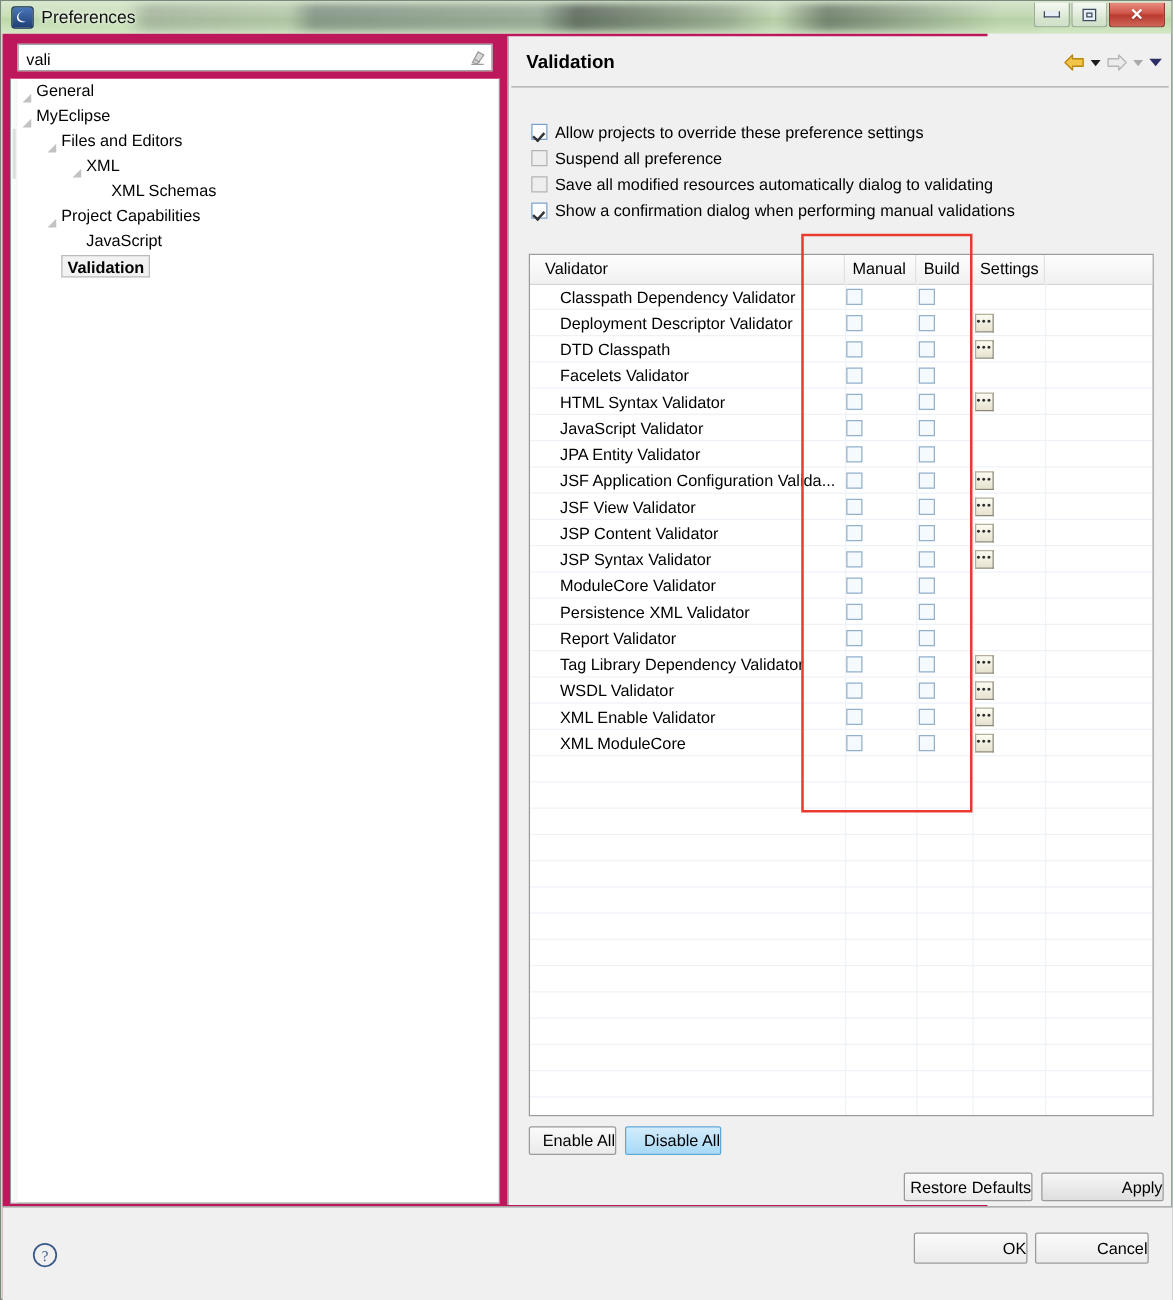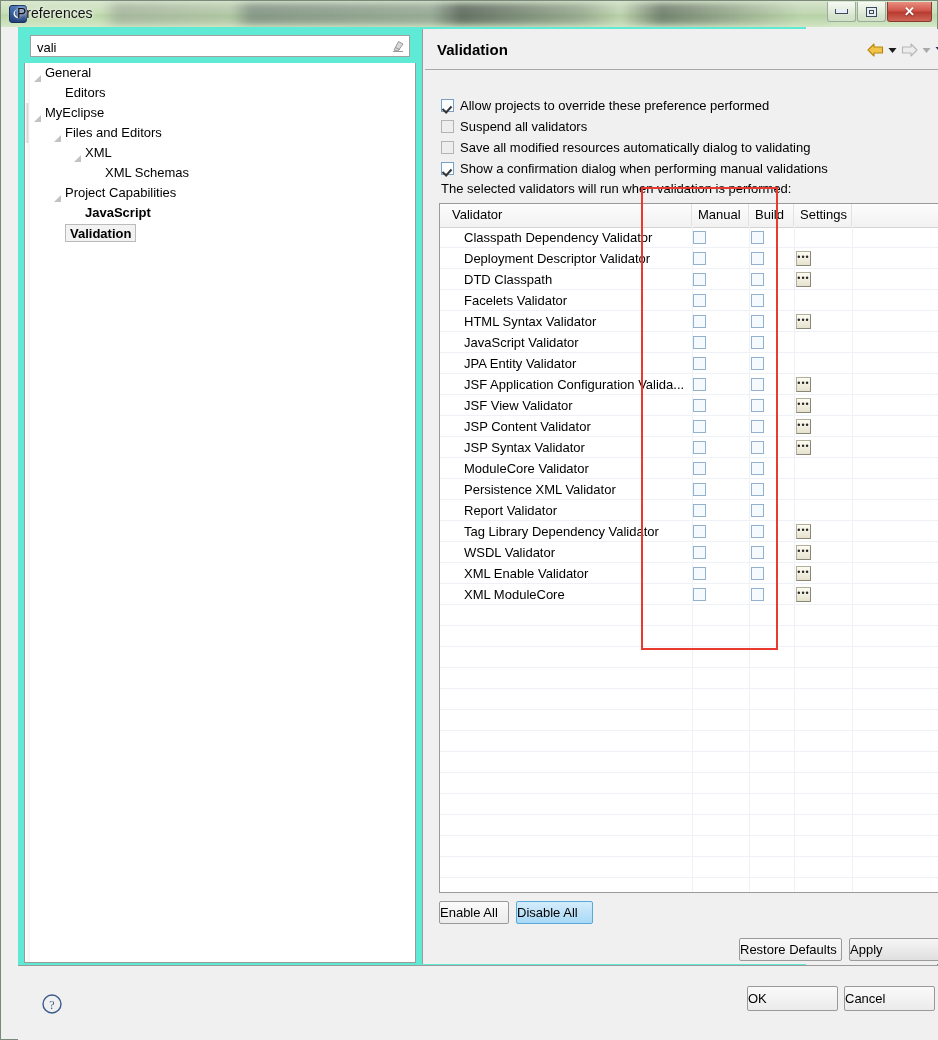--- a/index.html
+++ b/index.html
@@ -56,21 +56,21 @@
     width: 18px; height: 18px;
     border-radius: 3px;
     background: linear-gradient(to bottom, #4a76b8, #1f3f77);
     border: 1px solid #16305c;
     box-sizing: border-box;
     z-index: 3;
   }
   .title-icon svg { display:block; }
   .title-text {
     position: absolute;
-    left: 16px; top: 4px;
+    left: 32px; top: 4px;
     font-size: 14px;
     color: #111;
     z-index: 3;
     text-shadow: 0 0 3px rgba(255,255,255,.9), 0 0 6px rgba(255,255,255,.8);
   }
 
   .winbtns {
     position: absolute;
     right: 4px; top: 1px;
     display: flex;
@@ -92,23 +92,23 @@
     background: linear-gradient(to bottom, #e88f82 0%, #d0564a 45%, #b83b30 55%, #cf6657 100%);
   }
   .glyph-min { width: 11px; height: 4px; border: 1px solid #3d4a5a; border-top: none; background: #e8eef5;}
   .glyph-max { width: 11px; height: 10px; border: 1px solid #3d4a5a; background: #e8eef5; box-sizing: border-box; position: relative;}
   .glyph-max:after { content:""; position:absolute; left:2px; top:2px; right:2px; bottom:2px; border:1px solid #3d4a5a;}
   .glyph-close { color: #fff; font-size: 13px; font-weight: bold; line-height: 1; text-shadow: 0 1px 1px rgba(0,0,0,.4);}
 
   
   .body {
     position: absolute;
-    left: 17px; top: 26px;
+    left: 1px; top: 26px;
     width: 788px; height: 1012px;
-    background: #5eead4;
+    background: #be185d;
   }
 
   
   .searchwrap {
     position: absolute;
     left: 12px; top: 8px;
     width: 380px; height: 22px;
     background: #ffffff;
     border: 1px solid #a0a0a0;
     box-sizing: border-box;
@@ -304,21 +304,21 @@
   
   .btn {
     position: absolute;
     box-sizing: border-box;
     font-family: "Liberation Sans", sans-serif;
     font-size: 13px;
     color: #000;
     background: linear-gradient(to bottom,#fafafa,#ebebeb);
     border: 1px solid #9a9a9a;
     border-radius: 2px;
-    text-align: left;
+    text-align: right;
     cursor: default;
   }
   .btn.hover {
     background: linear-gradient(to bottom,#d4ecfb,#a8d9f6);
     border-color: #5aa8d8;
   }
   .btn.wide {
     background: linear-gradient(to bottom,#f6f6f6,#dfdfdf);
   }
 
@@ -391,23 +391,20 @@
         <div class="tree-thumb"></div>
       </div>
       <div class="tree" id="tree-container">
           <div class="tnode">
             <span class="tarrow" style="left: 0px;"><svg width="9" height="9" viewBox="0 0 9 9">
                 <path d="M8 1 L8 8 L1 8 Z" fill="#c2c2c2"></path>
               </svg></span>
             <span class="tlabel" style="left: 12px;">General</span>
           </div>
           <div class="tnode">
-            <span class="tlabel" style="left: 32px;">Editors</span>
-          </div>
-          <div class="tnode">
             <span class="tarrow" style="left: 0px;"><svg width="9" height="9" viewBox="0 0 9 9">
                 <path d="M8 1 L8 8 L1 8 Z" fill="#c2c2c2"></path>
               </svg></span>
             <span class="tlabel" style="left: 12px;">MyEclipse</span>
           </div>
           <div class="tnode">
             <span class="tarrow" style="left: 20px;"><svg width="9" height="9" viewBox="0 0 9 9">
                 <path d="M8 1 L8 8 L1 8 Z" fill="#c2c2c2"></path>
               </svg></span>
             <span class="tlabel" style="left: 32px;">Files and Editors</span>
@@ -421,21 +418,21 @@
           <div class="tnode">
             <span class="tlabel" style="left: 72px;">XML Schemas</span>
           </div>
           <div class="tnode">
             <span class="tarrow" style="left: 20px;"><svg width="9" height="9" viewBox="0 0 9 9">
                 <path d="M8 1 L8 8 L1 8 Z" fill="#c2c2c2"></path>
               </svg></span>
             <span class="tlabel" style="left: 32px;">Project Capabilities</span>
           </div>
           <div class="tnode">
-            <span class="tlabel" style="left: 52px; font-weight: bold;">JavaScript</span>
+            <span class="tlabel" style="left: 52px;">JavaScript</span>
           </div>
           <div class="tnode selected">
             <span class="tlabel" style="left: 32px;">Validation</span>
           </div>
         </div>
     </div>
 
     <div class="rightpane">
       <div class="pane-title">Validation</div>
 
@@ -465,37 +462,36 @@
             <path d="M0.5 1 L10.5 1 L5.5 7 Z" fill="#2b2f63"></path>
           </svg>
         </span>
       </div>
 
       <div class="pane-rule"></div>
 
       <div class="opts" id="opts-container">
           <div class="opt">
             <span class="cb checked"></span>
-            <span class="opt-label">Allow projects to override these preference performed</span>
+            <span class="opt-label">Allow projects to override these preference settings</span>
           </div>
           <div class="opt">
             <span class="cb unchecked"></span>
-            <span class="opt-label">Suspend all validators</span>
+            <span class="opt-label">Suspend all preference</span>
           </div>
           <div class="opt">
             <span class="cb unchecked"></span>
             <span class="opt-label">Save all modified resources automatically dialog to validating</span>
           </div>
           <div class="opt">
             <span class="cb checked"></span>
             <span class="opt-label">Show a confirmation dialog when performing manual validations</span>
           </div>
         </div>
 
-      <div class="hint">The selected validators will run when validation is performed:</div>
 
       <div class="table">
         <div class="thead" id="thead-container">
             <div class="th" style="left: 4px; width: 248px; padding-left: 8px;">Validator</div>
             <div class="th" style="left: 252px; width: 57px;">Manual</div>
             <div class="th" style="left: 309px; width: 45px;">Build</div>
             <div class="th" style="left: 354px; width: 58px;">Settings</div>
             <div class="th" style="left: 412px; width: 86px; border-right: none;"></div>
           </div>
         <div class="rows" id="rows-container">

